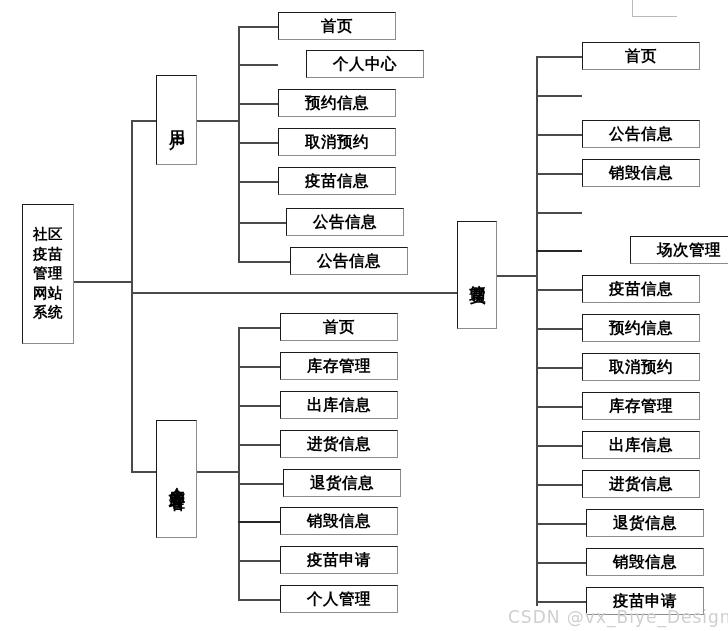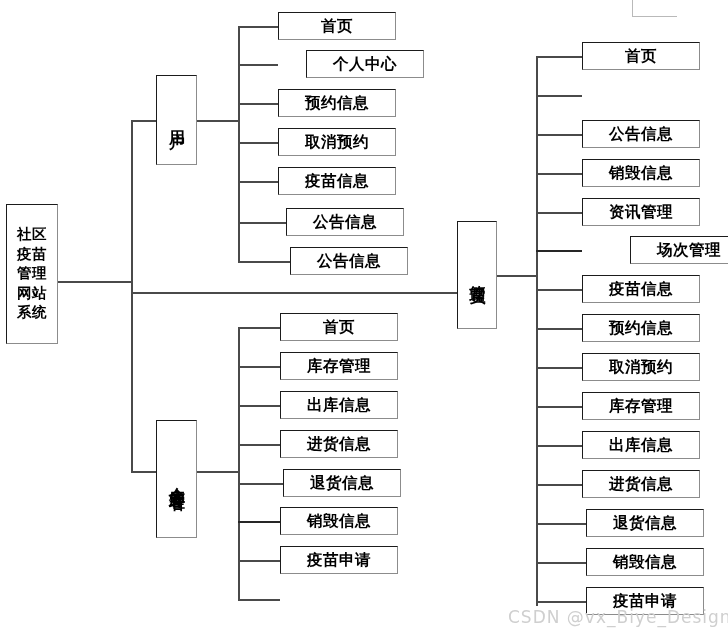--- a/index.html
+++ b/index.html
@@ -75,21 +75,21 @@
     z-index:0;
   }
 </style>
 </head>
 <body>
 
 <div id="canvas">
 
   <div class="artifact" style="left:632px;top:-6px;width:44px;height:22px;"></div>
 
-  <div class="node root" style="left:6px;top:204px;width:52px;height:140px;">社区疫苗管理网站系统</div>
+  <div class="node root" style="left:22px;top:204px;width:52px;height:140px;">社区疫苗管理网站系统</div>
 
   <div class="ln lnh" style="left:58px;top:281px;width:74px;"></div>
 
   <div class="ln lnv" style="left:131px;top:120px;height:352px;"></div>
 
   <div class="ln lnh" style="left:131px;top:120px;width:26px;"></div>
 
   <div class="ln lnh" style="left:131px;top:471px;width:26px;"></div>
 
   <div class="ln lnh" style="left:131px;top:292px;width:326px;"></div>
@@ -127,20 +127,21 @@
   <div class="ln lnh" style="left:238px;top:560px;width:42px;"></div>
   <div class="ln lnh" style="left:238px;top:599px;width:42px;"></div>
 
   <div class="node leaf" style="left:280px;top:313px;">首页</div>
   <div class="node leaf" style="left:280px;top:352px;">库存管理</div>
   <div class="node leaf" style="left:280px;top:391px;">出库信息</div>
   <div class="node leaf" style="left:280px;top:430px;">进货信息</div>
   <div class="node leaf" style="left:283px;top:469px;">退货信息</div>
   <div class="node leaf" style="left:280px;top:507px;">销毁信息</div>
   <div class="node leaf" style="left:280px;top:546px;">疫苗申请</div>
+  <div class="node leaf" style="left:280px;top:585px;">个人管理</div>
 
   <div class="node role" style="left:457px;top:221px;width:40px;height:108px;">管理员</div>
   <div class="ln lnh" style="left:497px;top:275px;width:40px;"></div>
   <div class="ln lnv" style="left:536px;top:56px;height:550px;"></div>
 
   <div class="ln lnh" style="left:536px;top:56px;width:46px;"></div>
   <div class="ln lnh" style="left:536px;top:95px;width:46px;"></div>
   <div class="ln lnh" style="left:536px;top:134px;width:46px;"></div>
   <div class="ln lnh" style="left:536px;top:173px;width:46px;"></div>
   <div class="ln lnh" style="left:536px;top:212px;width:46px;"></div>
@@ -151,21 +152,20 @@
   <div class="ln lnh" style="left:536px;top:406px;width:46px;"></div>
   <div class="ln lnh" style="left:536px;top:445px;width:46px;"></div>
   <div class="ln lnh" style="left:536px;top:484px;width:46px;"></div>
   <div class="ln lnh" style="left:536px;top:523px;width:50px;"></div>
   <div class="ln lnh" style="left:536px;top:562px;width:50px;"></div>
   <div class="ln lnh" style="left:536px;top:601px;width:50px;"></div>
 
   <div class="node leaf" style="left:582px;top:42px;">首页</div>
   <div class="node leaf" style="left:582px;top:120px;">公告信息</div>
   <div class="node leaf" style="left:582px;top:159px;">销毁信息</div>
-  <div class="node leaf" style="left:582px;top:198px;">资讯管理</div>
   <div class="node leaf" style="left:582px;top:236px;margin-left:48px;">场次管理</div>
   <div class="node leaf" style="left:582px;top:275px;">疫苗信息</div>
   <div class="node leaf" style="left:582px;top:314px;">预约信息</div>
   <div class="node leaf" style="left:582px;top:353px;">取消预约</div>
   <div class="node leaf" style="left:582px;top:392px;">库存管理</div>
   <div class="node leaf" style="left:582px;top:431px;">出库信息</div>
   <div class="node leaf" style="left:582px;top:470px;">进货信息</div>
   <div class="node leaf" style="left:586px;top:509px;">退货信息</div>
   <div class="node leaf" style="left:586px;top:548px;">销毁信息</div>
   <div class="node leaf" style="left:586px;top:587px;">疫苗申请</div>

